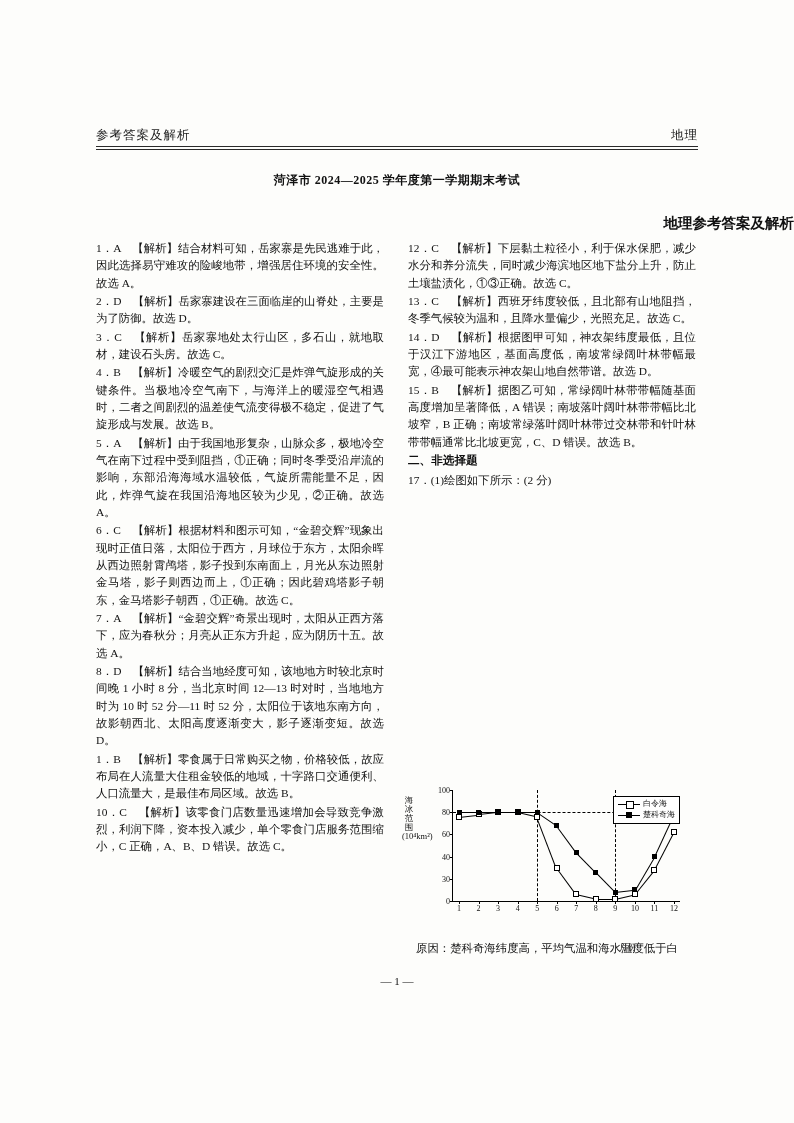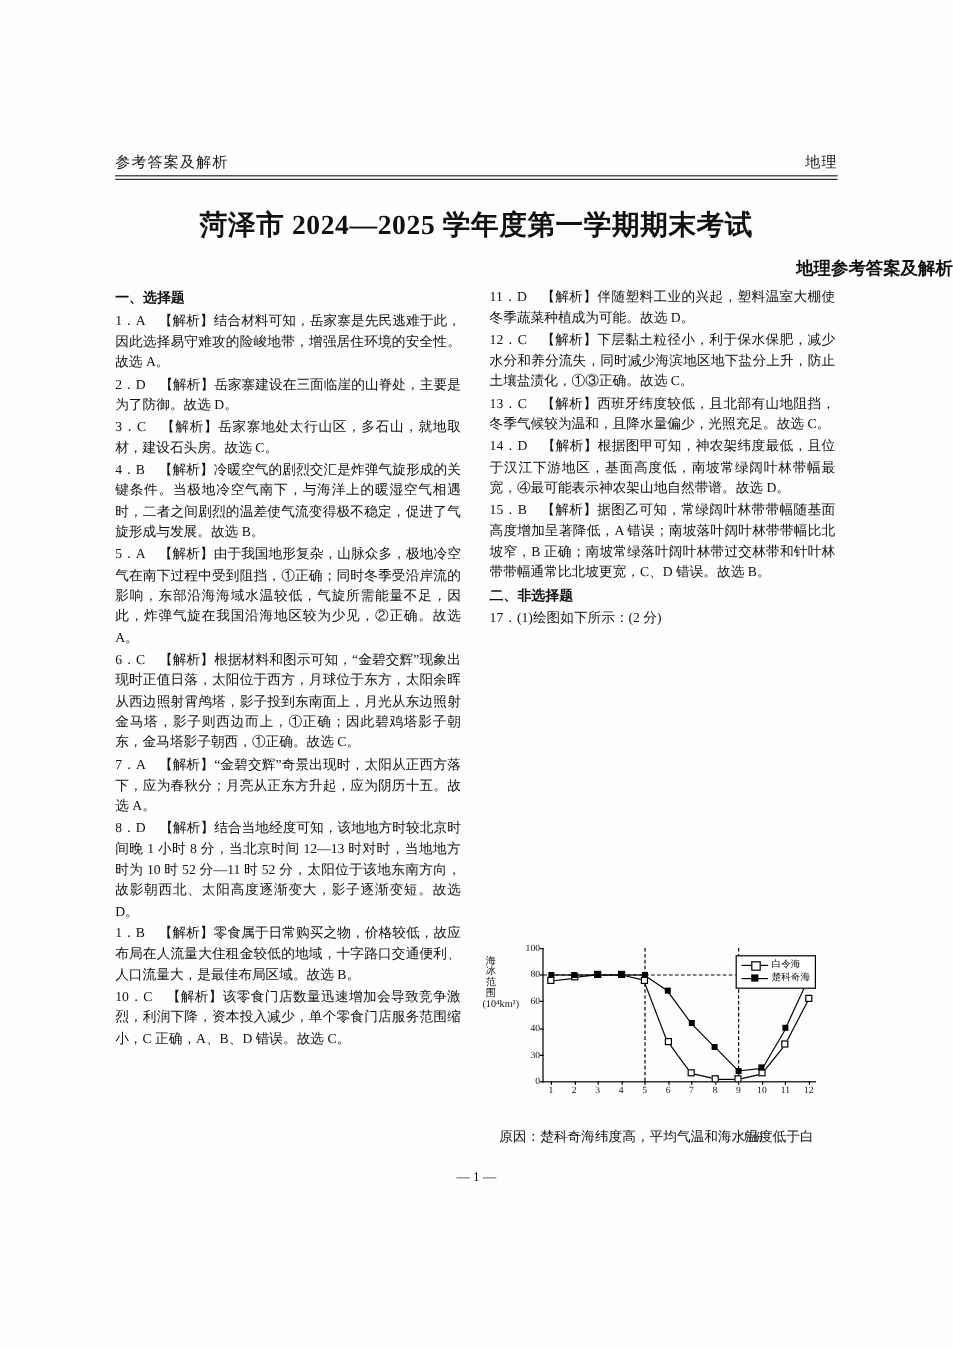--- a/index.html
+++ b/index.html
@@ -50,21 +50,21 @@
     top: 148.5px;
     width: 602px;
     border-top: 0.5px solid #2a2a2a;
   }
   
   .doc-title {
     position: absolute;
     left: 0; top: 172px;
     width: 794px;
     text-align: center;
-    font-size: 23px;
+    font-size: 12px;
     font-weight: bold;
     letter-spacing: 0.5px;
     font-family: "Liberation Serif", "DejaVu Serif", serif;
   }
   .doc-subtitle {
     position: absolute;
     left: 0; top: 214px;
     width: 794px;
     text-align: right;
     font-size: 14.5px;
@@ -228,35 +228,33 @@
     <span>参考答案及解析</span>
     <span class="hdr-right">地理</span>
   </div>
   <div class="header-rule"></div>
   <div class="header-rule2"></div>
 
   <div class="doc-title">菏泽市 2024—2025 学年度第一学期期末考试</div>
   <div class="doc-subtitle">地理参考答案及解析</div>
 
   <div class="col col-left">
-    <p class="sect-title">一、选择题</p>
     <p class="item">1．A　【解析】结合材料可知，岳家寨是先民逃难于此，因此选择易守难攻的险峻地带，增强居住环境的安全性。故选 A。</p>
     <p class="item">2．D　【解析】岳家寨建设在三面临崖的山脊处，主要是为了防御。故选 D。</p>
     <p class="item">3．C　【解析】岳家寨地处太行山区，多石山，就地取材，建设石头房。故选 C。</p>
     <p class="item">4．B　【解析】冷暖空气的剧烈交汇是炸弹气旋形成的关键条件。当极地冷空气南下，与海洋上的暖湿空气相遇时，二者之间剧烈的温差使气流变得极不稳定，促进了气旋形成与发展。故选 B。</p>
     <p class="item">5．A　【解析】由于我国地形复杂，山脉众多，极地冷空气在南下过程中受到阻挡，①正确；同时冬季受沿岸流的影响，东部沿海海域水温较低，气旋所需能量不足，因此，炸弹气旋在我国沿海地区较为少见，②正确。故选 A。</p>
     <p class="item">6．C　【解析】根据材料和图示可知，“金碧交辉”现象出现时正值日落，太阳位于西方，月球位于东方，太阳余晖从西边照射霄鸬塔，影子投到东南面上，月光从东边照射金马塔，影子则西边而上，①正确；因此碧鸡塔影子朝东，金马塔影子朝西，①正确。故选 C。</p>
     <p class="item">7．A　【解析】“金碧交辉”奇景出现时，太阳从正西方落下，应为春秋分；月亮从正东方升起，应为阴历十五。故选 A。</p>
     <p class="item">8．D　【解析】结合当地经度可知，该地地方时较北京时间晚 1 小时 8 分，当北京时间 12—13 时对时，当地地方时为 10 时 52 分—11 时 52 分，太阳位于该地东南方向，故影朝西北、太阳高度逐渐变大，影子逐渐变短。故选 D。</p>
     <p class="item">1．B　【解析】零食属于日常购买之物，价格较低，故应布局在人流量大住租金较低的地域，十字路口交通便利、人口流量大，是最佳布局区域。故选 B。</p>
     <p class="item">10．C　【解析】该零食门店数量迅速增加会导致竞争激烈，利润下降，资本投入减少，单个零食门店服务范围缩小，C 正确，A、B、D 错误。故选 C。</p>
   </div>
 
   <div class="col col-right">
-    <p class="item">11．D　【解析】伴随塑料工业的兴起，塑料温室大棚使冬季蔬菜种植成为可能。故选 D。</p>
     <p class="item">12．C　【解析】下层黏土粒径小，利于保水保肥，减少水分和养分流失，同时减少海滨地区地下盐分上升，防止土壤盐渍化，①③正确。故选 C。</p>
     <p class="item">13．C　【解析】西班牙纬度较低，且北部有山地阻挡，冬季气候较为温和，且降水量偏少，光照充足。故选 C。</p>
     <p class="item">14．D　【解析】根据图甲可知，神农架纬度最低，且位于汉江下游地区，基面高度低，南坡常绿阔叶林带幅最宽，④最可能表示神农架山地自然带谱。故选 D。</p>
     <p class="item">15．B　【解析】据图乙可知，常绿阔叶林带带幅随基面高度增加呈著降低，A 错误；南坡落叶阔叶林带带幅比北坡窄，B 正确；南坡常绿落叶阔叶林带过交林带和针叶林带带幅通常比北坡更宽，C、D 错误。故选 B。</p>
     <p class="sect-title">二、非选择题</p>
     <div class="q17">
       <p class="item">17．(1)绘图如下所示：(2 分)</p>
     </div>
   </div>
 

